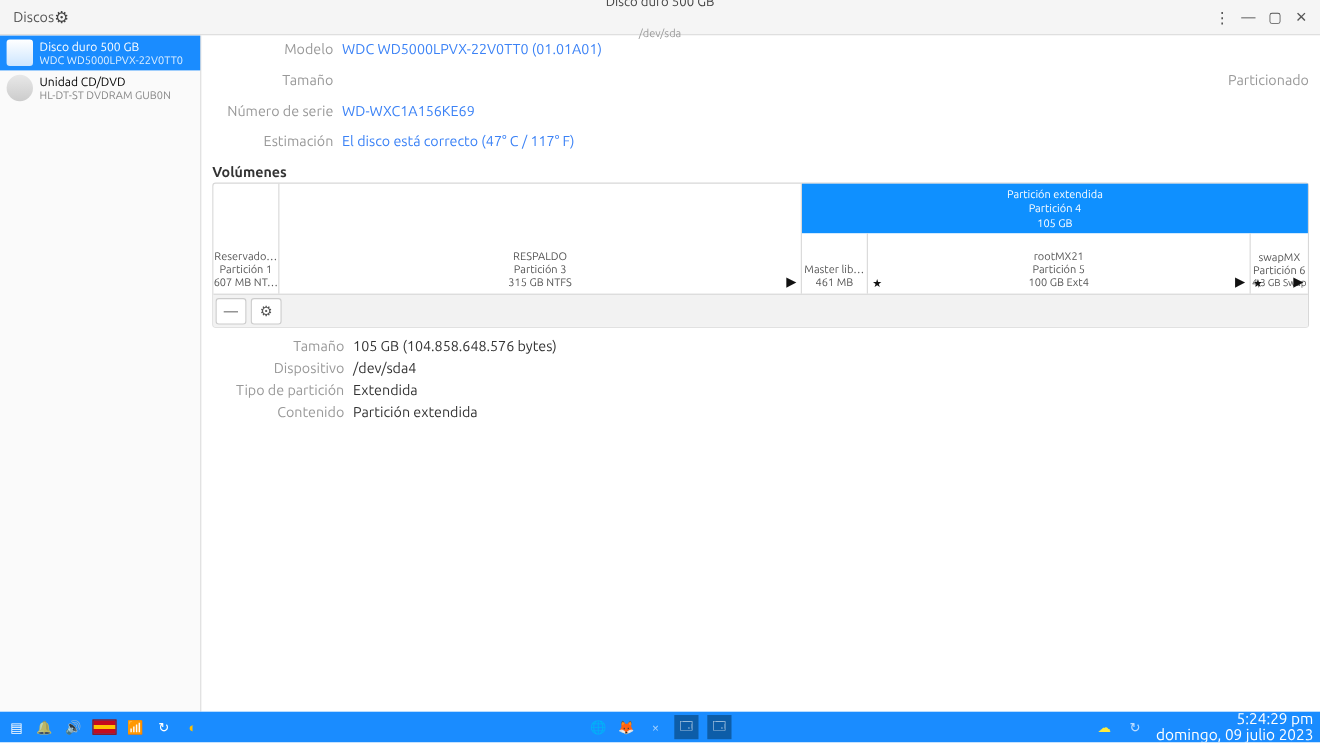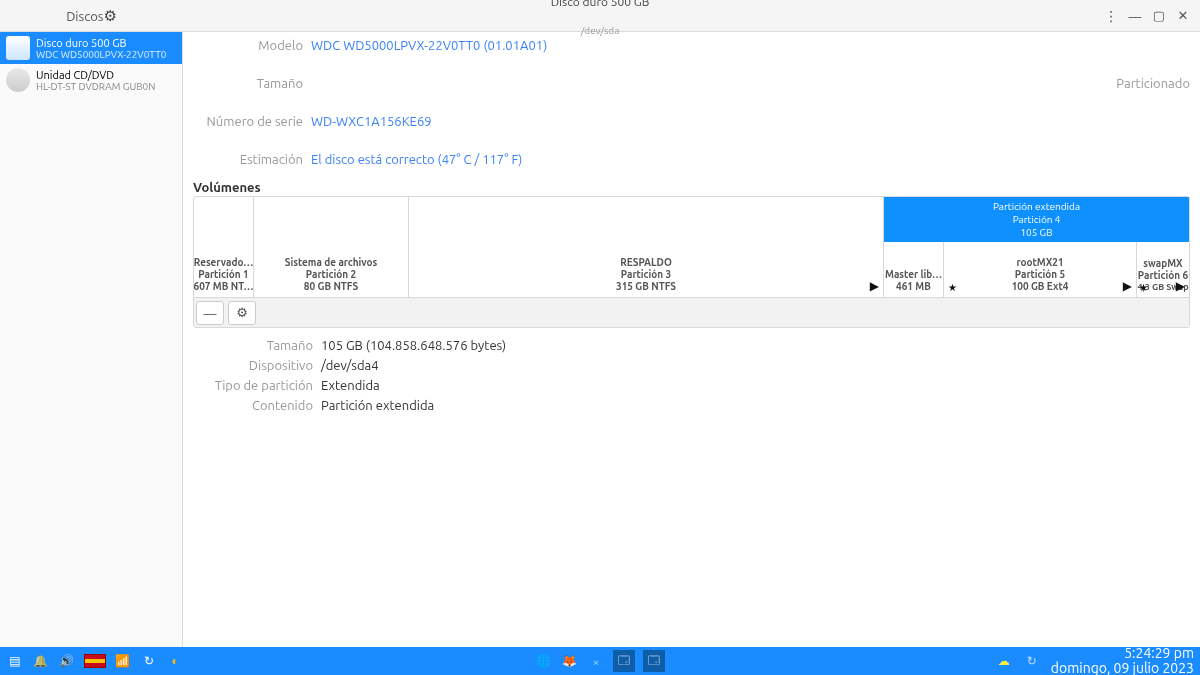--- a/index.html
+++ b/index.html
@@ -1,43 +1,43 @@
 <!DOCTYPE html>
 <html><head>
 <meta charset="utf-8">
 <style>
 * { box-sizing: border-box; margin: 0; padding: 0; font-family: "Ubuntu", "Segoe UI", sans-serif; }
 body { width: 1200px; height: 675px; overflow: hidden; background: #fff; display: flex; flex-direction: column; }
 .titlebar { height: 32px; background: #f5f5f5; border-bottom: 1px solid #ddd; display: flex; align-items: center; position: relative; }
-.titlebar-left { width: 183px; display: flex; align-items: center; justify-content: center; padding: 0 12px; color: #555; font-size: 13px; }
+.titlebar-left { width: 183px; display: flex; align-items: center; justify-content: flex-start; padding: 0 12px; color: #555; font-size: 13px; }
 .titlebar-center { position: absolute; left: 50%; transform: translateX(-50%); text-align: center; line-height: 1.1; }
 .titlebar-center .t1 { font-size: 12px; color: #444; }
 .titlebar-center .t2 { font-size: 10px; color: #999; margin-top: 16px; }
 .titlebar-right { position: absolute; right: 6px; display: flex; align-items: center; gap: 2px; }
 .win-btn { width: 22px; height: 22px; display: flex; align-items: center; justify-content: center; color: #555; font-size: 13px; cursor: pointer; }
 .menu-dots { width: 22px; text-align: center; color: #555; font-size: 14px; cursor: pointer; }
 .gear { color: #444; font-size: 15px; cursor: pointer; }
 .main { flex: 1; display: flex; overflow: hidden; }
 .sidebar { width: 183px; background: #fafafa; border-right: 1px solid #ddd; }
 .side-item { display: flex; align-items: center; padding: 4px 6px; gap: 6px; font-size: 11px; cursor: pointer; }
 .side-item.sel { background: #1a8cff; color: #fff; }
 .side-item.sel .sub { color: #e0f0ff; }
 .side-item .sub { color: #888; font-size: 10px; }
 .side-icon { width: 24px; height: 24px; background: linear-gradient(#e8e8e8,#ccc); border-radius: 3px; flex-shrink: 0; }
 .side-item.sel .side-icon { background: linear-gradient(#fff,#cde6ff); }
 .content { flex: 1; padding: 6px 10px 0 10px; overflow: hidden; }
-.info-table { display: grid; grid-template-columns: 110px 1fr; gap: 24px 8px; font-size: 13px; margin-bottom: 14px; }
+.info-table { display: grid; grid-template-columns: 110px 1fr; gap: 14px 8px; font-size: 13px; margin-bottom: 14px; }
 .info-table .lbl { text-align: right; color: #999; }
 .info-table .val { color: #3b82f6; }
 .vol-heading { font-weight: bold; font-size: 13px; color: #333; margin-bottom: 2px; }
 .vol-box { border: 1px solid #d8d8d8; border-radius: 3px; }
 .vol-row { display: flex; height: 100px; }
 .vseg { border-right: 1px solid #d8d8d8; display: flex; flex-direction: column; align-items: center; justify-content: flex-end; padding: 4px 2px; font-size: 10px; color: #555; position: relative; text-align: center; cursor: pointer; overflow: hidden; white-space: nowrap; }
 .vseg:last-child { border-right: none; }
-.vseg .ln { line-height: 1.2; font-weight: bold; }
+.vseg .ln { line-height: 1.2; }
 .ext-head { background: #0f90ff; color: #fff; font-size: 10px; text-align: center; padding: 3px 0; line-height: 1.3; cursor: pointer; }
 .ext-sub { display: flex; flex: 1; }
 .play { position: absolute; right: 4px; bottom: 4px; font-size: 12px; color: #111; }
 .star { position: absolute; bottom: 4px; font-size: 10px; color: #111; }
 .vol-tools { display: flex; align-items: center; border-top: 1px solid #d8d8d8; background: #f2f2f2; height: 30px; }
 .tool-btn { width: 28px; height: 24px; margin: 0 2px; display: flex; align-items: center; justify-content: center; border: 1px solid #ccc; background: #fff; border-radius: 3px; cursor: pointer; font-size: 13px; color: #555; }
 .detail-table { display: grid; grid-template-columns: 120px 1fr; gap: 6px 8px; font-size: 13px; margin-top: 10px; }
 .detail-table .lbl { text-align: right; color: #999; }
 .detail-table .val { color: #333; }
 .taskbar { height: 28px; background: #1a8cff; display: flex; align-items: center; color: #fff; font-size: 11px; padding: 0 6px; gap: 8px; position: relative; }
@@ -100,25 +100,20 @@
     </div>
 
     <div class="vol-heading">Volúmenes</div>
 
     <div class="vol-box">
       <div class="vol-row">
         <div class="vseg" style="width:60px">
           <div class="ln">Reservado…</div>
           <div class="ln">Partición 1</div>
           <div class="ln">607 MB NT…</div>
-        </div>
-        <div class="vseg" style="width:155px">
-          <div class="ln">Sistema de archivos</div>
-          <div class="ln">Partición 2</div>
-          <div class="ln">80 GB NTFS</div>
         </div>
         <div class="vseg" style="width:475px">
           <div class="ln">RESPALDO</div>
           <div class="ln">Partición 3</div>
           <div class="ln">315 GB NTFS</div>
           <span class="play">▶</span>
         </div>
         <div style="flex:1; display:flex; flex-direction:column;">
           <div class="ext-head">
             <div>Partición extendida</div>

